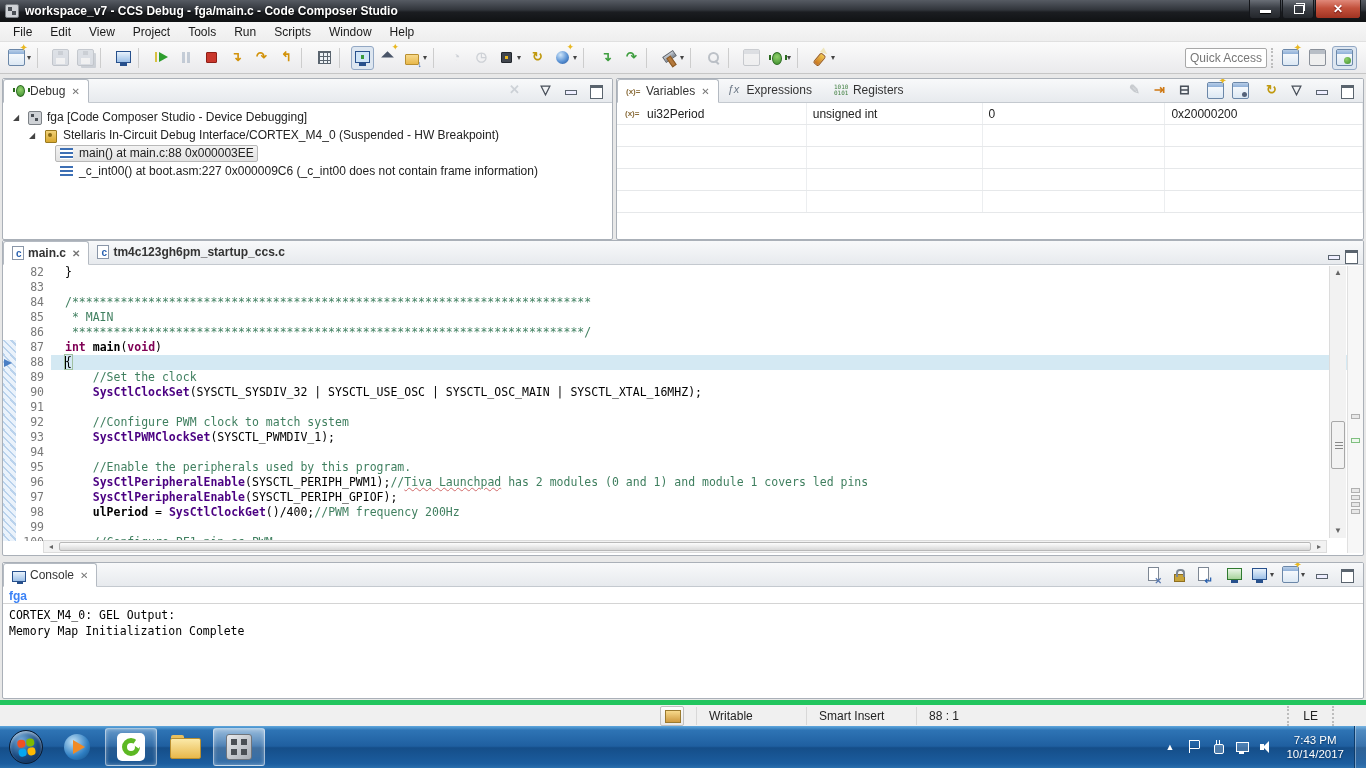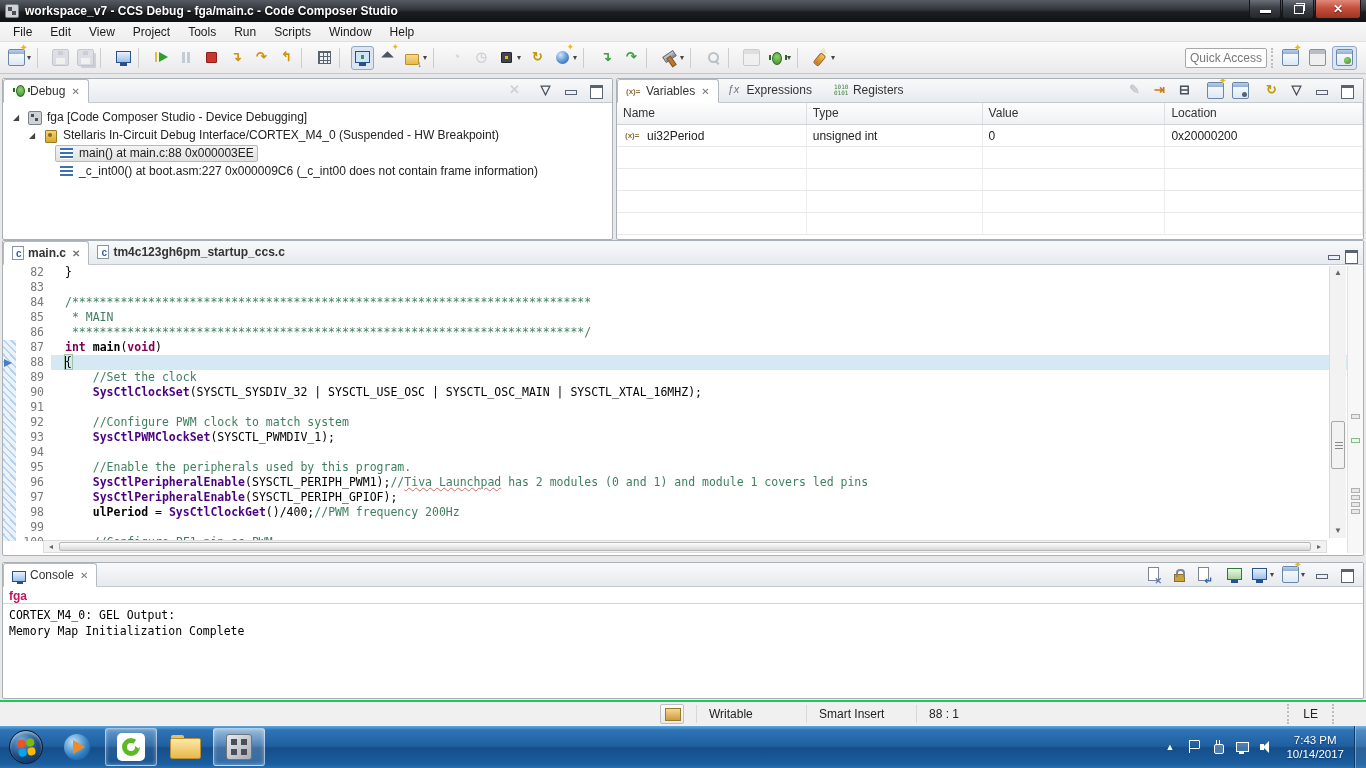--- a/index.html
+++ b/index.html
@@ -162,25 +162,25 @@
   .hthumb{flex:1;height:9px;margin:0 1px;background:linear-gradient(#fdfdfd,#d8d8d8);border:1px solid #b8b8b8;border-radius:2px;}
   .vscroll{position:absolute;right:17px;top:25px;bottom:17px;width:17px;background:#f2f2f2;border-left:1px solid #dcdcdc;}
   .varrow{position:absolute;left:0;width:16px;height:14px;text-align:center;font-size:8px;color:#666;line-height:14px;}
   .vthumb{position:absolute;left:1px;top:155px;width:14px;height:48px;background:linear-gradient(90deg,#fdfdfd,#d0d0d0);border:1px solid #a8a8a8;border-radius:2px;
     background-image:repeating-linear-gradient(#888 0 1px,transparent 1px 3px);background-size:8px 9px;background-position:3px 20px;background-repeat:no-repeat;}
   .oruler{position:absolute;right:0;top:25px;bottom:2px;width:16px;background:#f7f7f7;border-left:1px solid #e0e0e0;}
   .omark{position:absolute;left:3px;width:9px;height:5px;background:#e8e8e8;border:1px solid #b0b0b0;}
   .omark.green{border-color:#7fbf7f;background:#eef7ee;}
 
   
-  .ctitle{height:17px;padding:2px 6px 0;font-weight:bold;color:#be185d;border-bottom:1px solid #d4d4d4;}
+  .ctitle{height:17px;padding:2px 6px 0;font-weight:bold;color:#3b82f6;border-bottom:1px solid #d4d4d4;}
   .cout{font-family:"DejaVu Sans Mono","Liberation Mono",monospace;font-size:11.5px;line-height:16px;padding:3px 6px;color:#000;}
 
   
-  .statusbar{position:absolute;left:0;top:700px;width:1366px;height:26px;background:#f0f0f0;border-top:2px solid #22c55e;display:flex;align-items:center;}
+  .statusbar{position:absolute;left:0;top:700px;width:1366px;height:26px;background:#f0f0f0;border-top:5px solid #22c55e;display:flex;align-items:center;}
   .st-ico{margin-left:660px;width:24px;height:20px;border:1px solid #c0c0c0;border-radius:2px;background:linear-gradient(#fdfdfd,#e8e8e8);position:relative;}
   .st-ico::before{content:"";position:absolute;left:4px;top:3px;width:14px;height:11px;background:linear-gradient(#f7d98c,#cf9a3f);border:1px solid #9a7a2f;}
   .sfield{width:98px;padding-left:12px;border-left:1px solid #d8d8d8;margin-left:12px;height:18px;line-height:18px;color:#222;}
   .sright{margin-left:auto;display:flex;align-items:center;margin-right:28px;}
   .le{padding:0 10px;color:#222;}
 
   
   .taskbar{position:absolute;left:0;top:726px;width:1366px;height:42px;
     background:linear-gradient(#5fa8dd,#2e74b5 10%,#1f5fa0 48%,#154e89 52%,#1b5d9f 90%,#2a6fae);
     display:flex;align-items:center;}
@@ -458,26 +458,20 @@
           </span>
           <span class="tbtn">
             <i class="ti ti-minw"></i>
           </span>
           <span class="tbtn">
             <i class="ti ti-maxw"></i>
           </span>
         </div>
     </div>
     <div>
-        <div class="vhead">
-          <span class="vhc" style="width: 192px;">Name</span>
-          <span class="vhc" style="width: 178px;">Type</span>
-          <span class="vhc" style="width: 185px;">Value</span>
-          <span class="vhc" style="width: 200px;">Location</span>
-        </div>
         <div class="vrow">
           <span class="vc" style="width: 192px;">
             <i class="varico"></i>
             <span>ui32Period</span>
           </span>
           <span class="vc" style="width: 178px;">
             <span>unsigned int</span>
           </span>
           <span class="vc" style="width: 185px;">
             <span>0</span>

